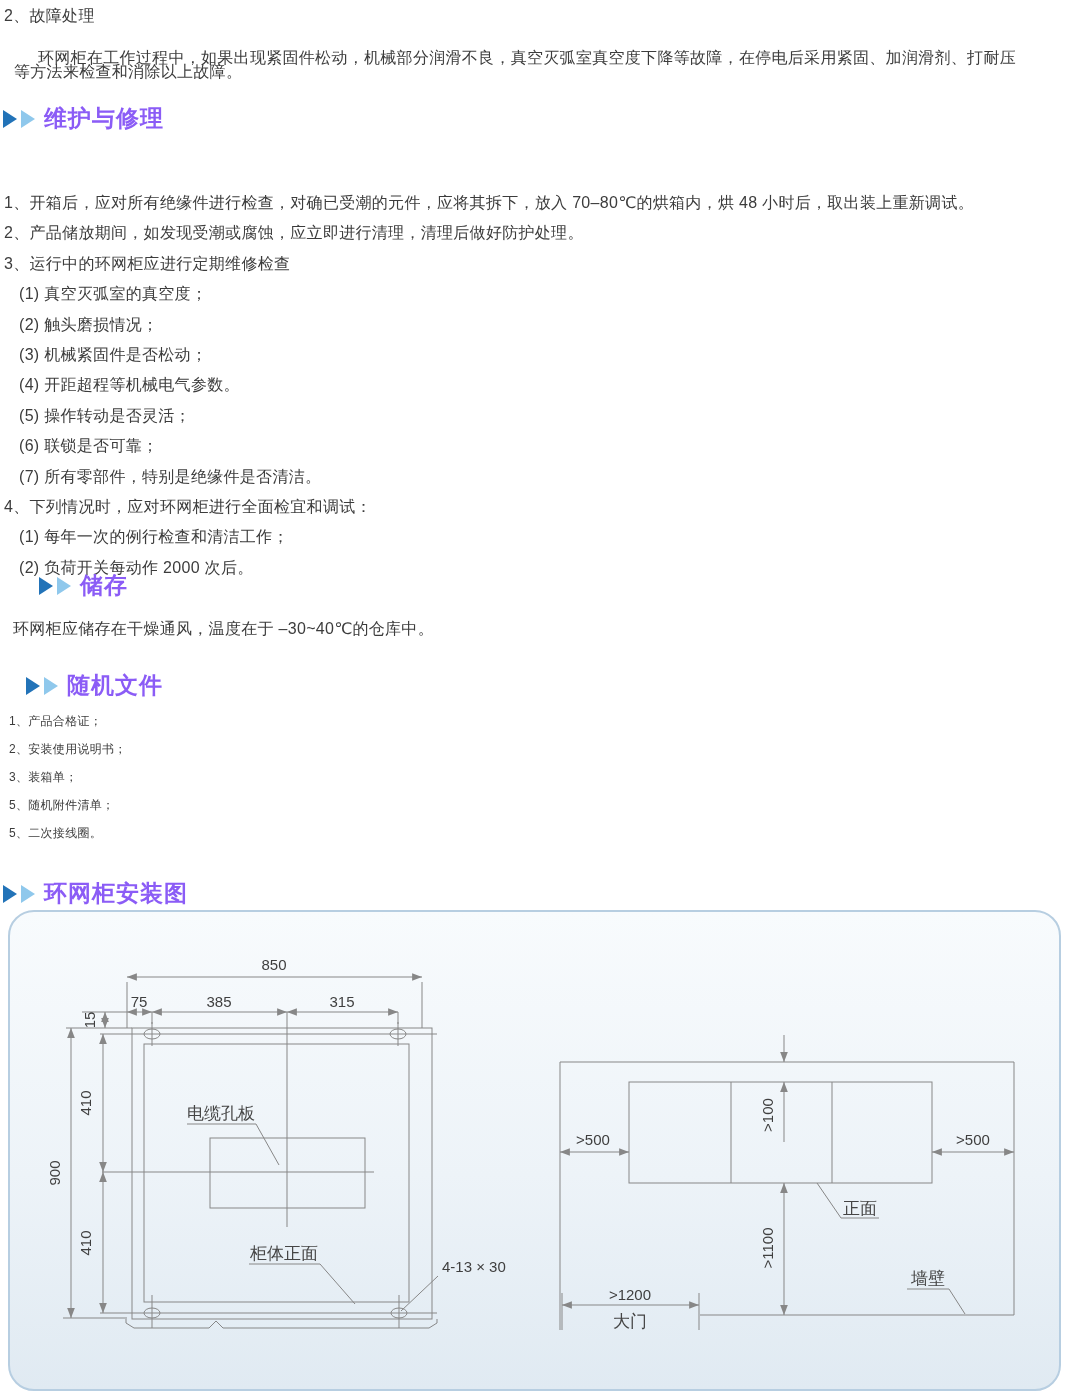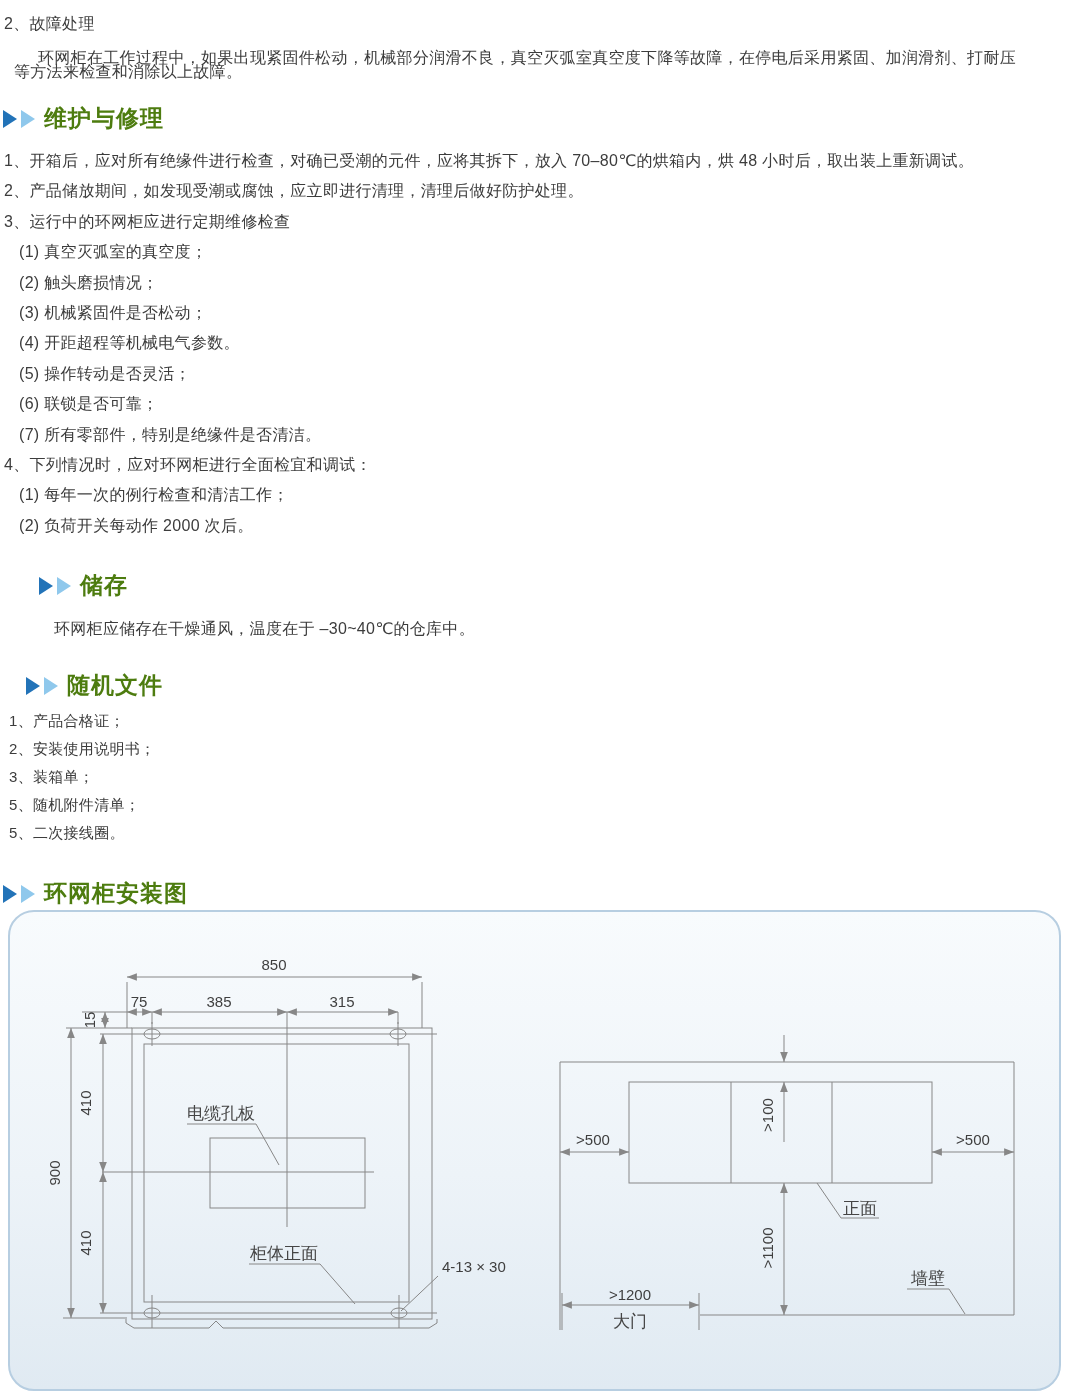--- a/index.html
+++ b/index.html
@@ -6,40 +6,40 @@
   body{
     width:1070px;height:1397px;position:relative;background:#ffffff;
     font-family:"Liberation Sans","DejaVu Sans",sans-serif;
     color:#3c3c3c;overflow:hidden;
   }
   .t{position:absolute;font-size:16px;white-space:nowrap;letter-spacing:0.3px;}
   .h{position:absolute;display:flex;align-items:center;height:27px;left:3px;}
   .h .tri{width:0;height:0;border-top:9px solid transparent;border-bottom:9px solid transparent;display:inline-block;}
   .h .tri-dark{border-left:14px solid #2273b8;margin-right:4px;}
   .h .tri-light{border-left:14px solid #8fc8ec;margin-right:9px;}
-  .h .ht{font-size:23px;font-weight:bold;color:#4d7c0f;letter-spacing:1px;}
-  .list{position:absolute;left:4px;}
+  .h .ht{font-size:23px;font-weight:bold;color:#8b5cf6;letter-spacing:1px;}
+  .list{position:absolute;left:4px;margin-top:42px;}
   .list .li{line-height:30.4px;font-size:16px;letter-spacing:0.3px;}
   .list .l1{padding-left:15px;}
   .dlist{position:absolute;left:9px;}
-  .dlist .li{line-height:28px;font-size:15px;letter-spacing:0.3px;}
+  .dlist .li{line-height:28px;font-size:12px;letter-spacing:0.3px;}
   .panel{
     position:absolute;left:8px;top:910px;width:1049px;height:477px;
     border:2px solid #b7cee1;border-radius:26px;
     background:linear-gradient(180deg,#f8fbfd 0%,#edf3f8 55%,#e0eaf2 100%);
   }
   .panel svg{position:absolute;left:0;top:0;}
   svg text{font-family:"Liberation Sans","DejaVu Sans",sans-serif;}
   .dimtxt{font-size:15px;fill:#3f3f3f;}
   .cjktxt{font-size:17px;fill:#454545;}
 </style>
 </head>
 <body>
 
-<div class="t" style="top:14px;left:4px;">2、故障处理</div>
+<div class="t" style="top:6px;left:4px;">2、故障处理</div>
 <div class="t" style="top:48px;left:38px;">环网柜在工作过程中，如果出现紧固件松动，机械部分润滑不良，真空灭弧室真空度下降等故障，在停电后采用紧固、加润滑剂、打耐压</div>
 <div class="t" style="top:62px;left:14px;">等方法来检查和消除以上故障。</div>
 
 <div class="h" style="top:105px;">
   <span class="tri tri-dark"></span>
   <span class="tri tri-light"></span>
   <span class="ht">维护与修理</span>
 </div>
 <div class="list" style="top:146px;">
   <div class="li l0">1、开箱后，应对所有绝缘件进行检查，对确已受潮的元件，应将其拆下，放入 70–80℃的烘箱内，烘 48 小时后，取出装上重新调试。</div>
@@ -55,21 +55,21 @@
   <div class="li l0">4、下列情况时，应对环网柜进行全面检宜和调试：</div>
   <div class="li l1">(1) 每年一次的例行检查和清洁工作；</div>
   <div class="li l1">(2) 负荷开关每动作 2000 次后。</div>
 </div>
 
 <div class="h" style="top:572px;padding-left:36px;">
   <span class="tri tri-dark"></span>
   <span class="tri tri-light"></span>
   <span class="ht">储存</span>
 </div>
-<div class="t" style="top:619px;left:13px;margin-left:41px;">环网柜应储存在干燥通风，温度在于 –30~40℃的仓库中。</div>
+<div class="t" style="top:619px;left:13px;">环网柜应储存在干燥通风，温度在于 –30~40℃的仓库中。</div>
 
 <div class="h" style="top:672px;margin-left:23px;">
   <span class="tri tri-dark"></span>
   <span class="tri tri-light"></span>
   <span class="ht">随机文件</span>
 </div>
 <div class="dlist" style="top:707px;">
   <div class="li">1、产品合格证；</div>
   <div class="li">2、安装使用说明书；</div>
   <div class="li">3、装箱单；</div>

